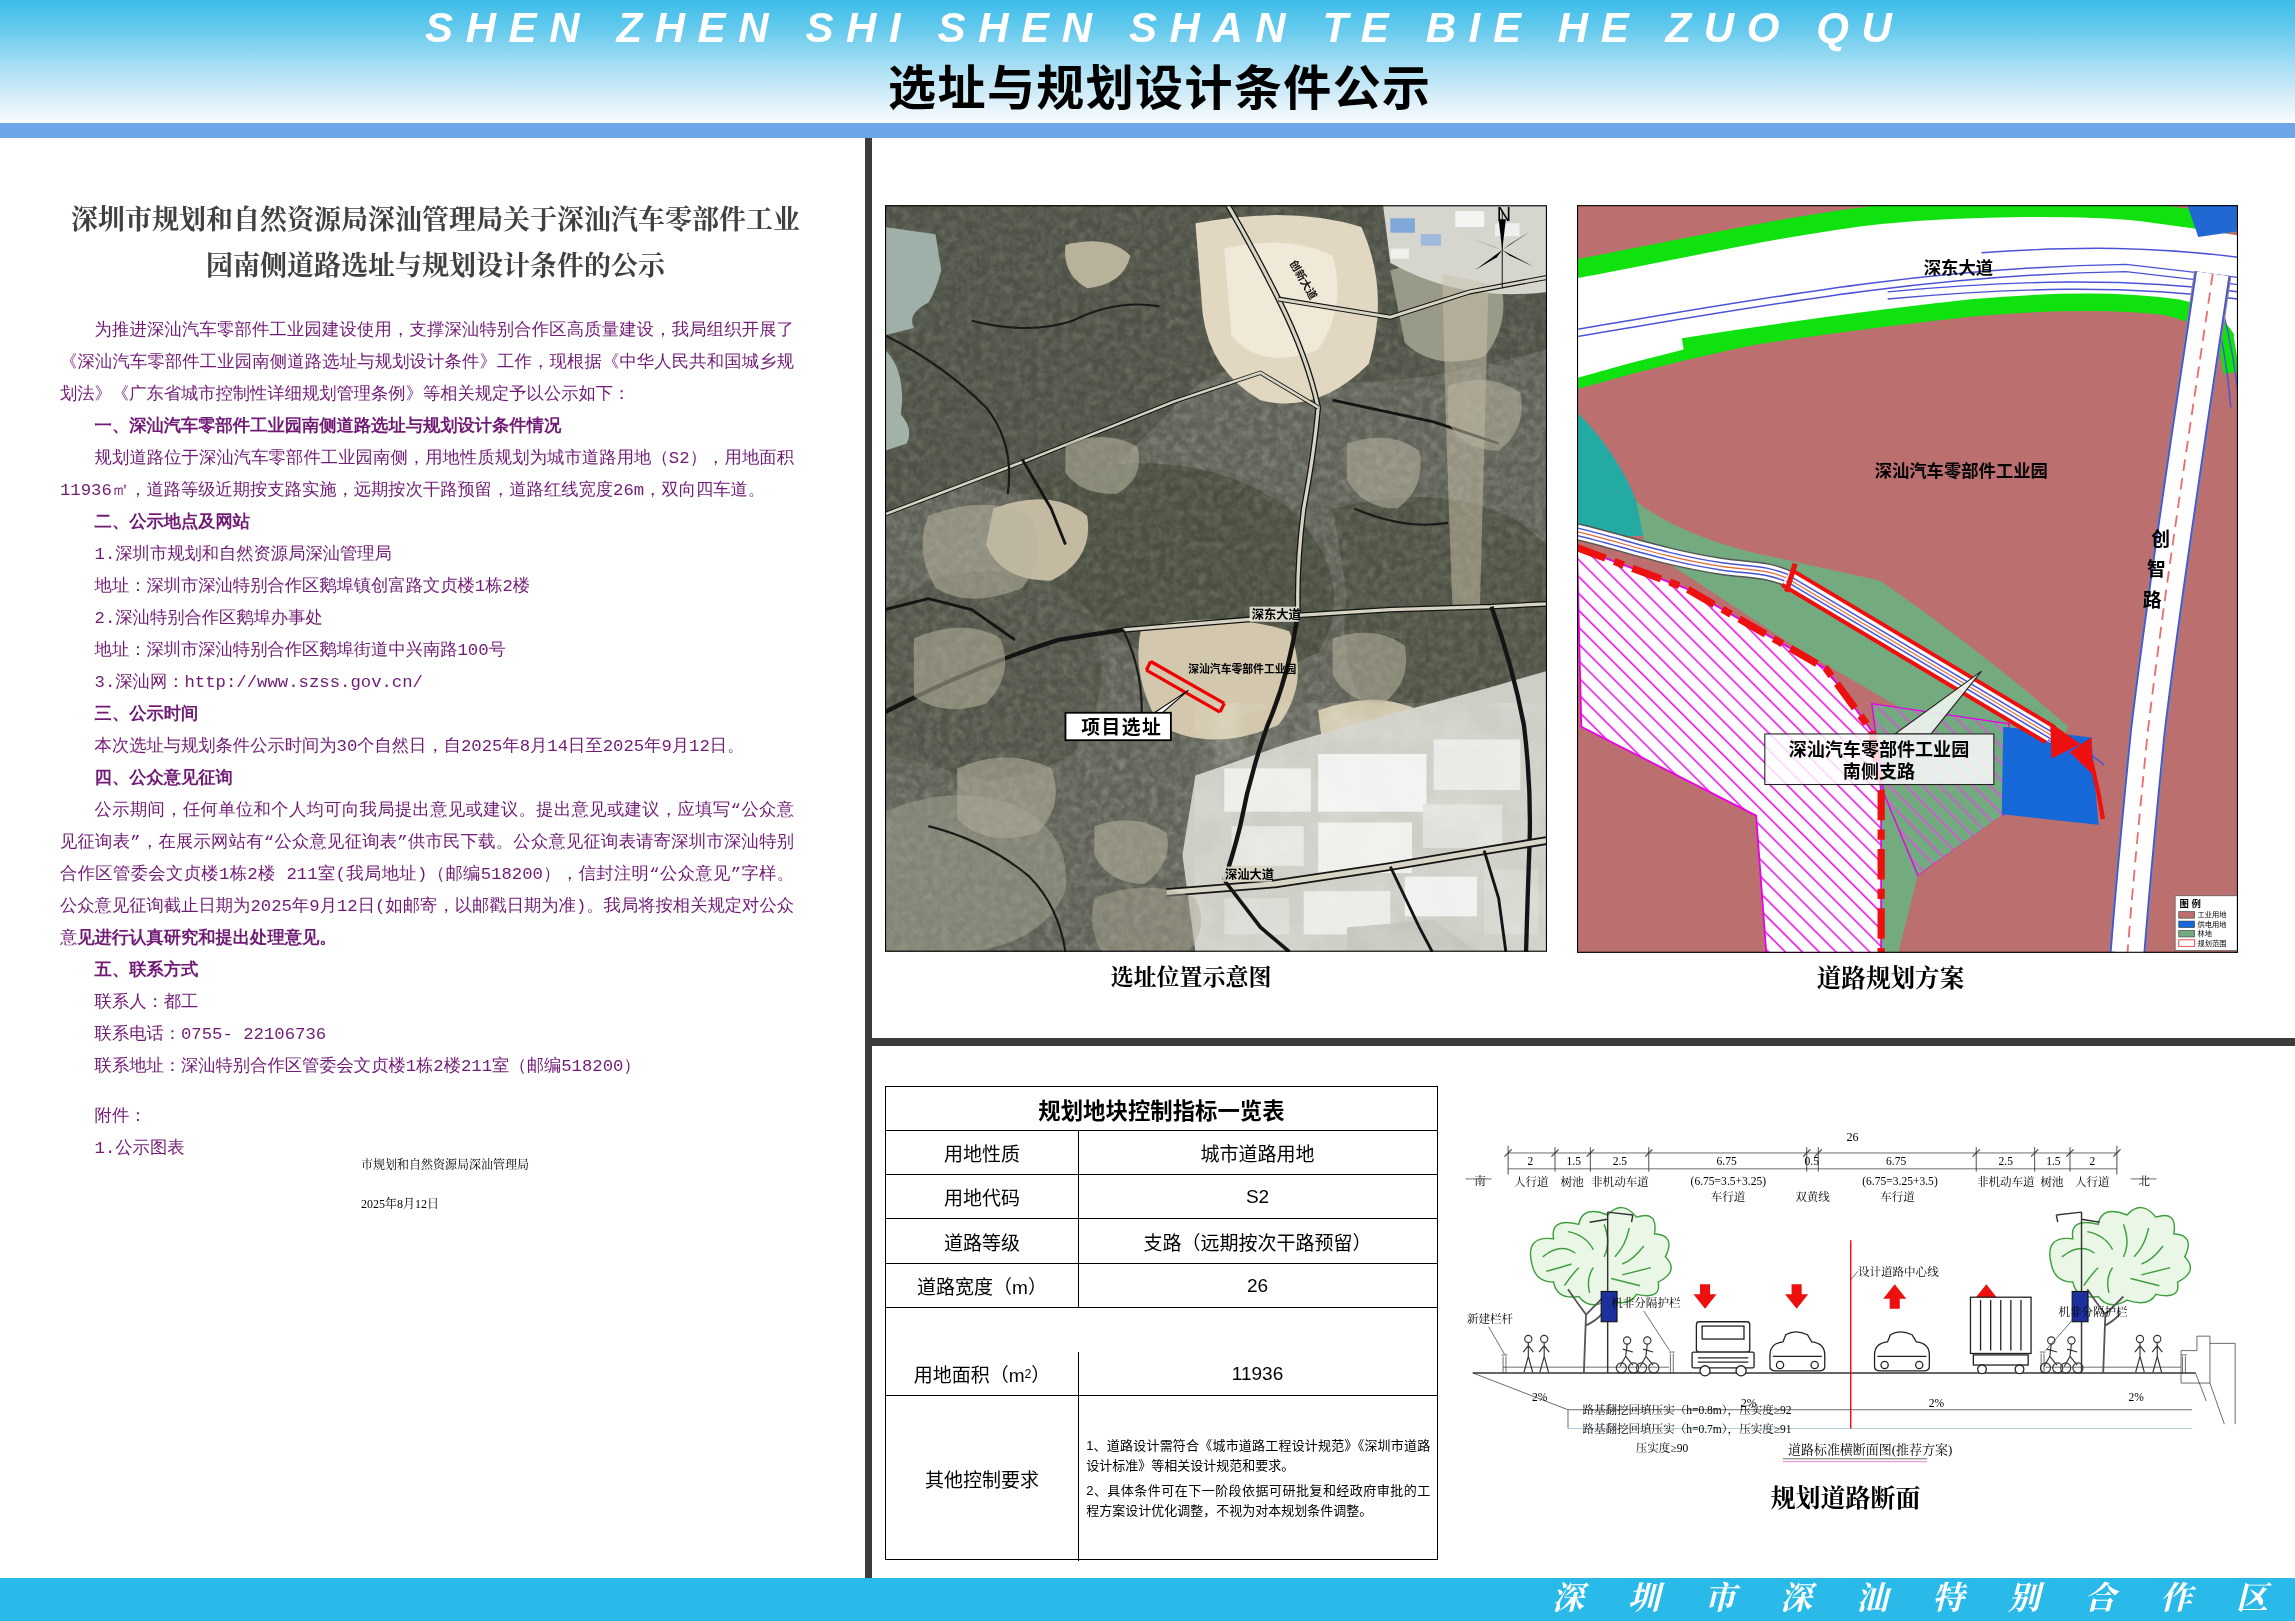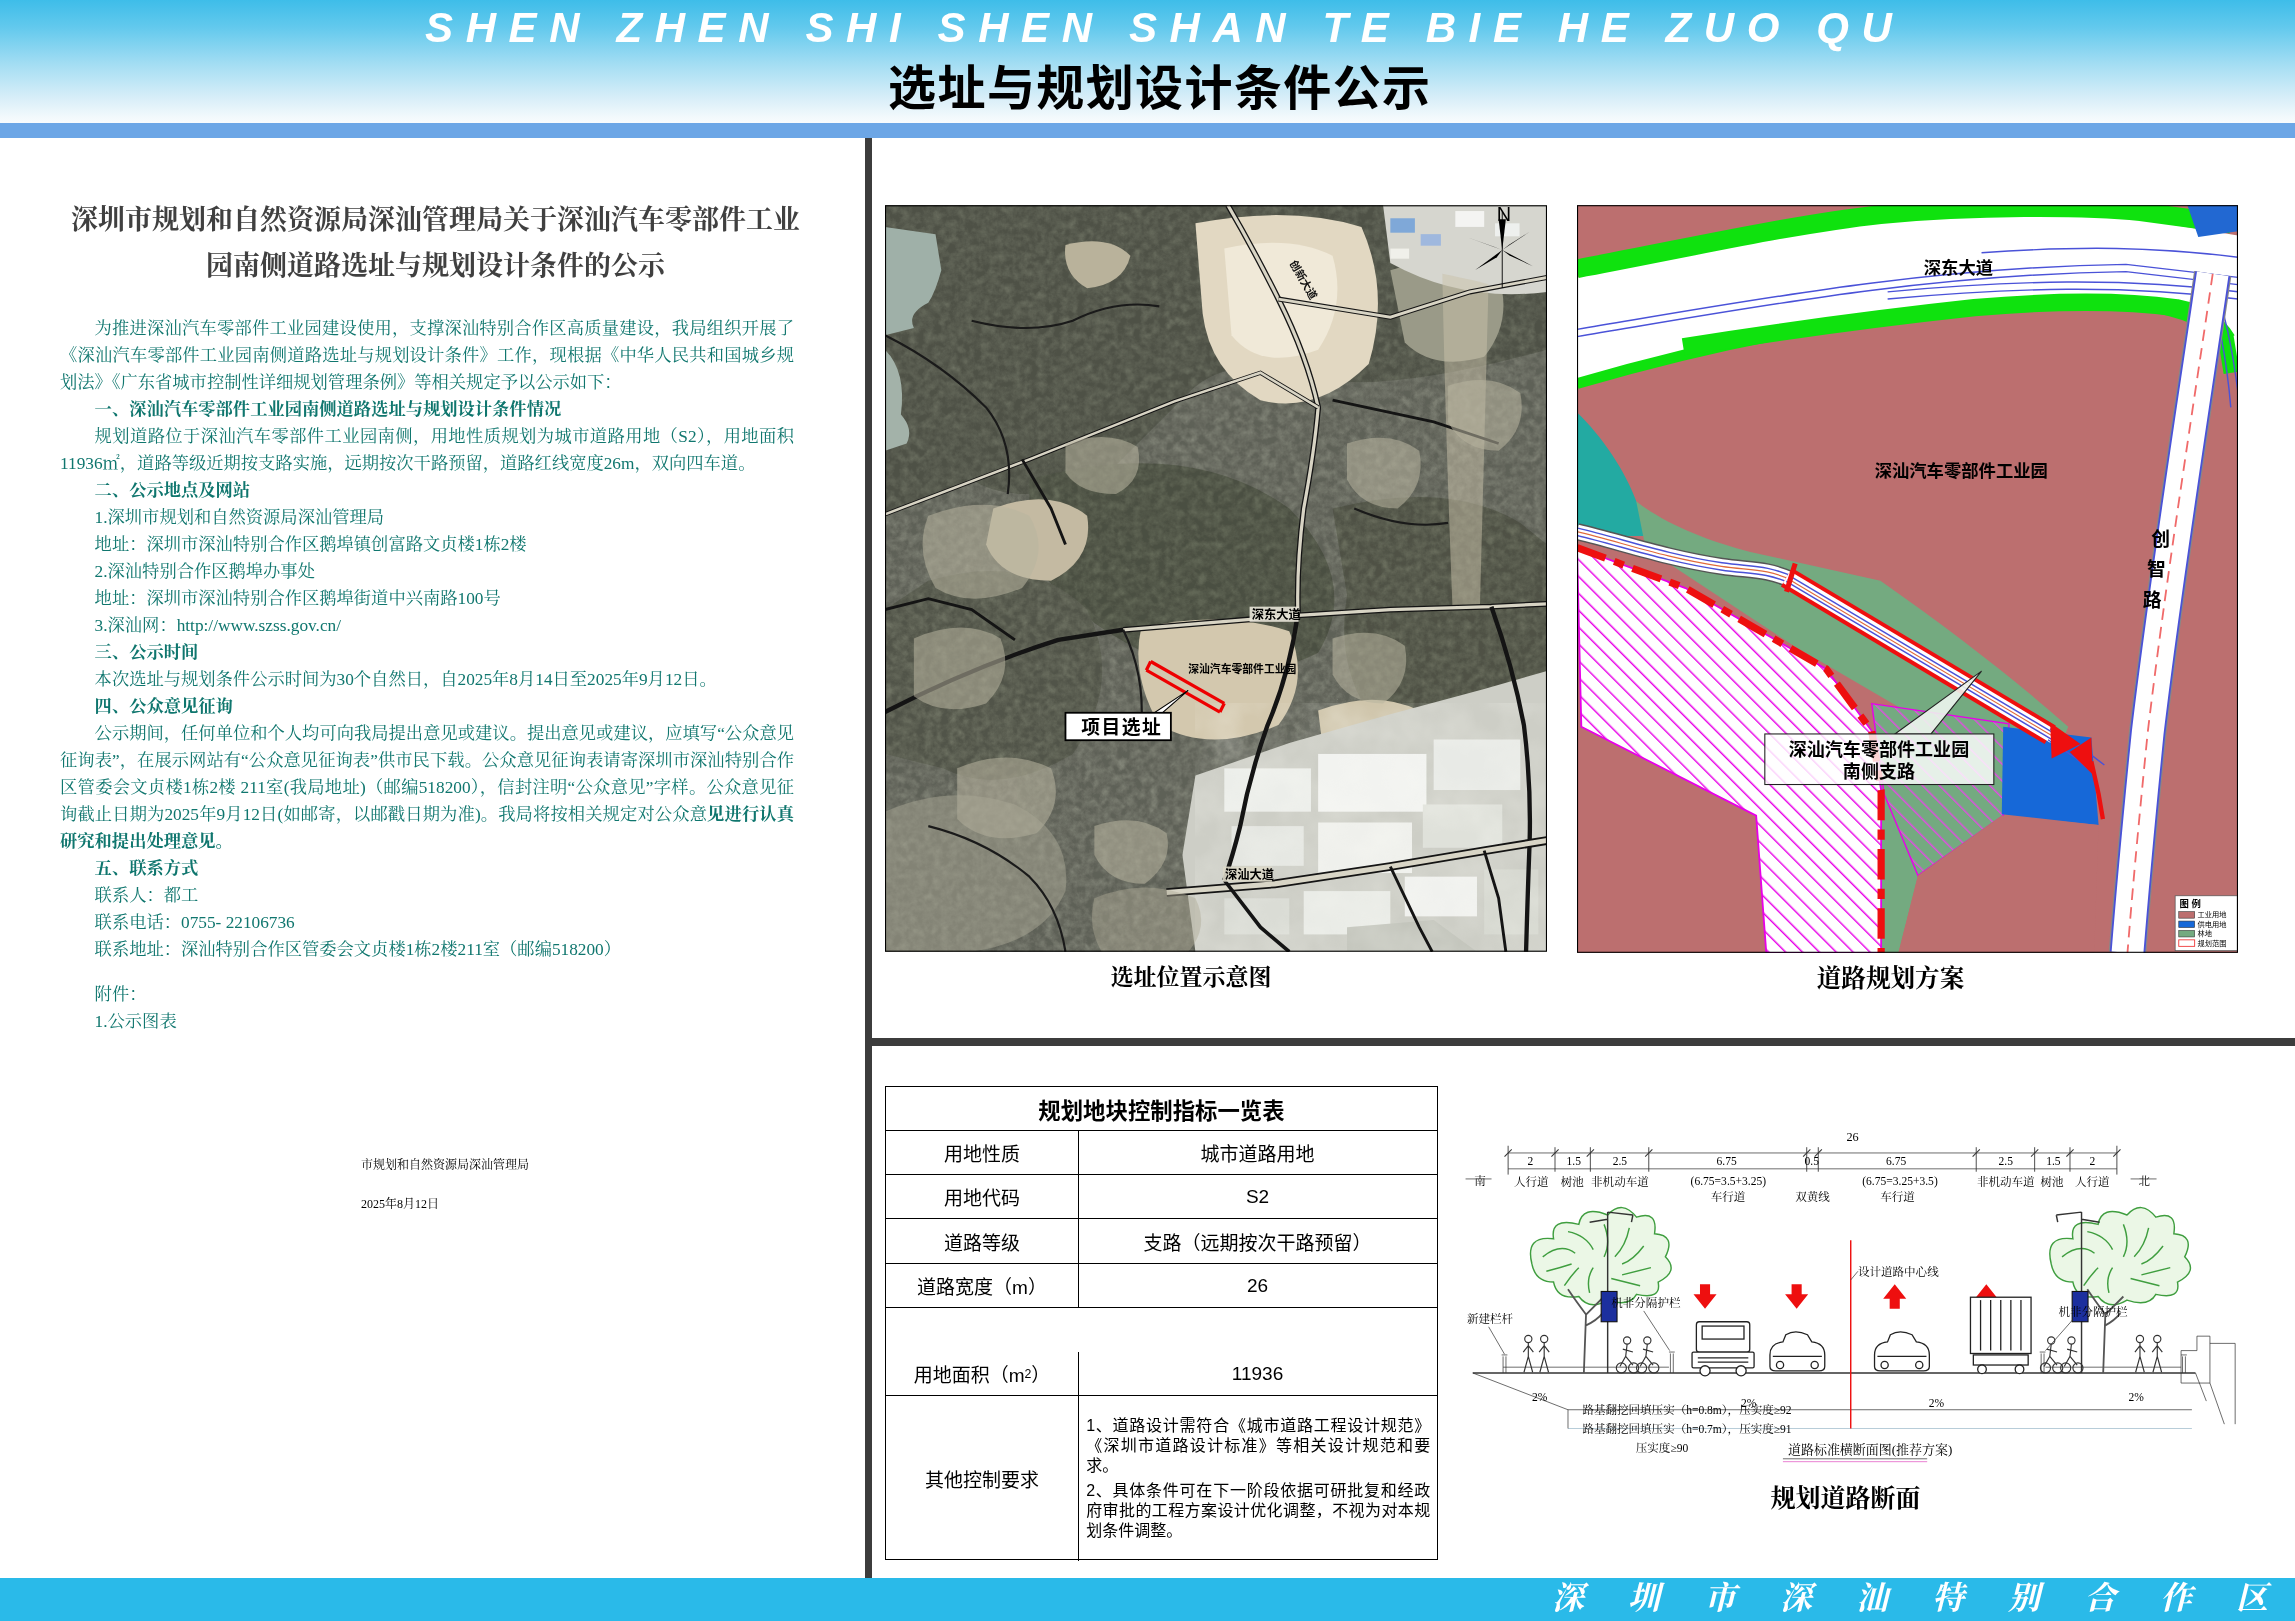--- a/index.html
+++ b/index.html
@@ -17,39 +17,39 @@
     font-weight:bold;font-size:48px;letter-spacing:1.4px;white-space:nowrap;}
   #bluebar{left:0;top:123px;width:2295px;height:15px;background:#6ca6e6;}
   #vdiv{left:865px;top:138px;width:6.5px;height:1440px;background:#3c3c3c;}
   #hdivr{left:871px;top:1038px;width:1424px;height:8px;background:#3c3c3c;}
   #footer{left:0;top:1578px;width:2295px;height:43px;background:#2abae9;}
   #footer-t{left:1552px;top:1572px;width:722px;color:#fff;font-style:italic;font-weight:bold;
     font-size:32px;letter-spacing:44px;white-space:nowrap;}
   
   #ltitle{left:60px;top:197px;width:751px;text-align:center;color:#404040;
     font-weight:bold;font-size:27px;line-height:46px;}
-  #lbody{left:60px;top:315px;width:734px;font-size:17.3px;line-height:27px;color:#0f766e;
-    text-align:justify;}
+  #lbody{left:60px;top:315px;width:734px;font-size:17.3px;line-height:32px;color:#701a75;
+    text-align:justify;font-family:Liberation Mono, monospace;}
   #lbody p{margin:0;text-indent:2em;}
   #lbody b{font-weight:bold;}
   #sig{left:361px;top:1146px;width:442px;text-align:left;font-size:12px;line-height:39px;}
   
   .cap{font-weight:bold;color:#000;white-space:nowrap;}
   
   #ctable{font-family:"Liberation Sans","Noto Sans CJK SC",sans-serif;border:1.4px solid #000;box-sizing:border-box;}
   .trow{position:absolute;left:0;width:100%;border-bottom:1.1px solid #000;box-sizing:border-box;}
   .trow:last-child{border-bottom:none;}
   .tfull{position:absolute;left:0;top:0;width:100%;height:100%;display:flex;align-items:center;justify-content:center;
     font-weight:bold;font-size:22.4px;}
   .tlab{position:absolute;left:0;top:0;width:193px;height:100%;border-right:1.1px solid #000;box-sizing:border-box;
     display:flex;align-items:center;justify-content:center;font-size:19px;}
   .tval{position:absolute;left:193px;top:0;width:357px;height:100%;
     display:flex;align-items:center;justify-content:center;font-size:19px;}
   .tvl{flex-direction:column;align-items:flex-start;justify-content:center;padding:0 5.8px 0 7.2px;box-sizing:border-box;
-    font-size:16px;line-height:20px;text-align:justify;}
+    font-size:13px;line-height:20px;text-align:justify;}
 </style>
 </head>
 <body>
   <div class="abs" id="hdr"></div>
   <div class="abs" id="hdr-en">SHEN&nbsp;ZHEN&nbsp;SHI&nbsp;SHEN&nbsp;SHAN&nbsp;TE&nbsp;BIE&nbsp;HE&nbsp;ZUO&nbsp;QU</div>
   <div class="abs" id="hdr-cn">选址与规划设计条件公示</div>
   <div class="abs" id="bluebar"></div>
   <div class="abs" id="vdiv"></div>
   <div class="abs" id="hdivr"></div>
 

